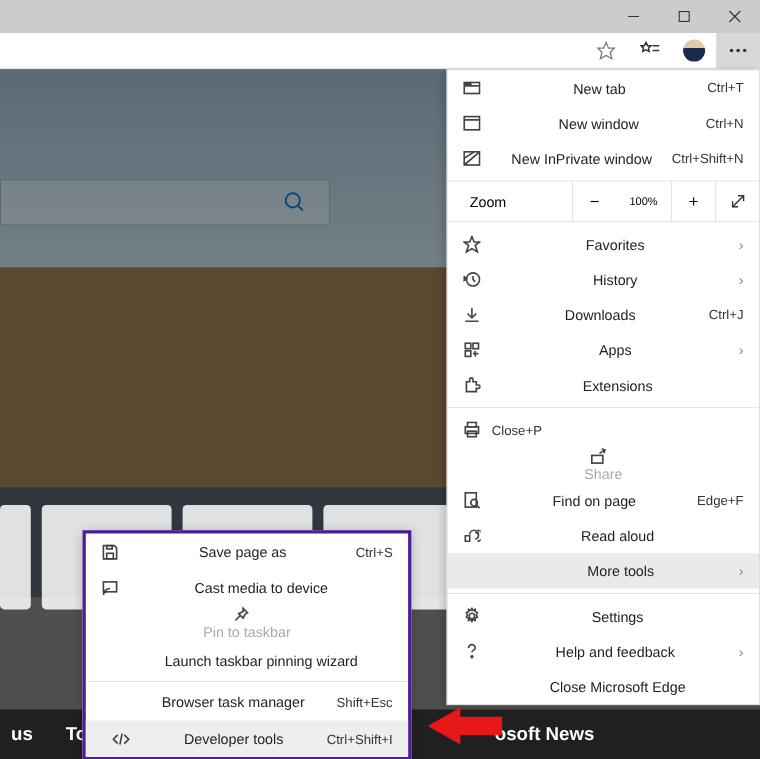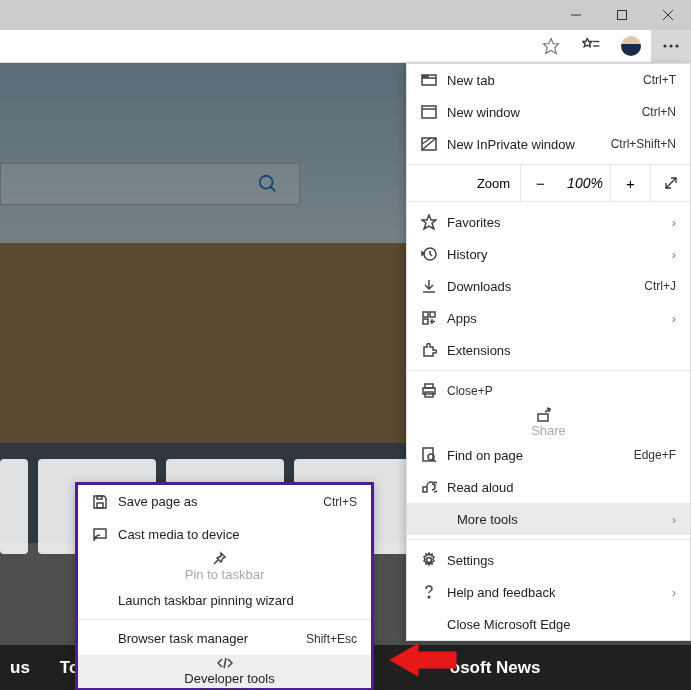--- a/index.html
+++ b/index.html
@@ -26,38 +26,38 @@
   .searchbox { position:absolute; top:100px; left:0; width:300px; height:42px; background:rgba(255,255,255,0.25); border:1px solid rgba(0,0,0,0.2); display:flex; align-items:center; justify-content:flex-end; padding-right:20px; }
   .searchbox svg { stroke:#1a6bb8; fill:none; stroke-width:2; }
   .dim { position:absolute; inset:0; background:rgba(0,0,0,0.35); }
   .cards { position:absolute; top:396px; left:0; display:flex; gap:10px; }
   .card { width:118px; height:95px; background:rgba(255,255,255,0.85); border-radius:4px; }
   .card.first { width:28px; }
   .footer { position:absolute; bottom:0; left:0; right:0; height:45px; background:rgba(20,20,20,0.8); display:flex; align-items:center; gap:30px; padding-left:10px; color:#fff; font-weight:600; font-size:17px; }
   
   
   .menu-main { position:absolute; top:63px; right:0; width:285px; background:#fff; box-shadow:-2px 2px 8px rgba(0,0,0,0.2); border:1px solid #ddd; z-index:5; }
-  .mitem { display:flex; align-items:center; height:32px; padding:0 14px; font-size:13px; color:#222; }
+  .mitem { display:flex; align-items:center; height:32px; padding:0 14px; font-size:13px; color:#222;text-align:center; }
   .mitem.hover { background:#eaeaea;padding-left:24px; }
   .mitem .ic { width:26px; display:flex; align-items:center; color:#444; }
   .mitem .ic svg { width:16px; height:16px; stroke:currentColor; fill:none; stroke-width:1.5; }
   .mitem .lbl { flex:1; }
   .mitem .sc { font-size:12px; color:#333; }
   .mitem .chev { color:#888; }
   .mitem.disabled { color:#aaa;flex-direction:column; }
   .msep { height:1px; background:#e5e5e5; margin:4px 0; }
   .zoomrow { display:flex; align-items:center; height:38px; border-top:1px solid #e5e5e5; border-bottom:1px solid #e5e5e5; margin:4px 0; }
-  .zoomrow .zlbl { flex:1; padding-left:60px; font-size:13px;text-align:center; }
+  .zoomrow .zlbl { flex:1; padding-left:20px; font-size:13px; }
   .zoomrow .zbtn { width:40px; height:38px; display:flex; align-items:center; justify-content:center; border-left:1px solid #e5e5e5; font-size:15px; }
-  .zoomrow .zval { width:50px; text-align:center; font-size:14px;font-style:italic; }
+  .zoomrow .zval { width:50px; text-align:center; font-size:10px; }
   
   
   .menu-sub { position:absolute; top:482px; left:75px; width:299px; background:#fff; box-shadow:0 2px 10px rgba(0,0,0,0.25); border:3px solid #4c1d95; z-index:6; }
   .menu-sub .mitem { height:33px; }
-  .menu-sub .mitem.hover { background:#eee;flex-direction:column; }
+  .menu-sub .mitem.hover { background:#eee; }
   .menu-sub .msep { margin:2px 0; }
   
   
   .arrow { position:absolute; top:640px; left:390px; z-index:10; }
   .arrow svg { fill:#e8171a; stroke:#e8171a; }
 </style>
 </head>
 <body>
 
 <div class="titlebar">

